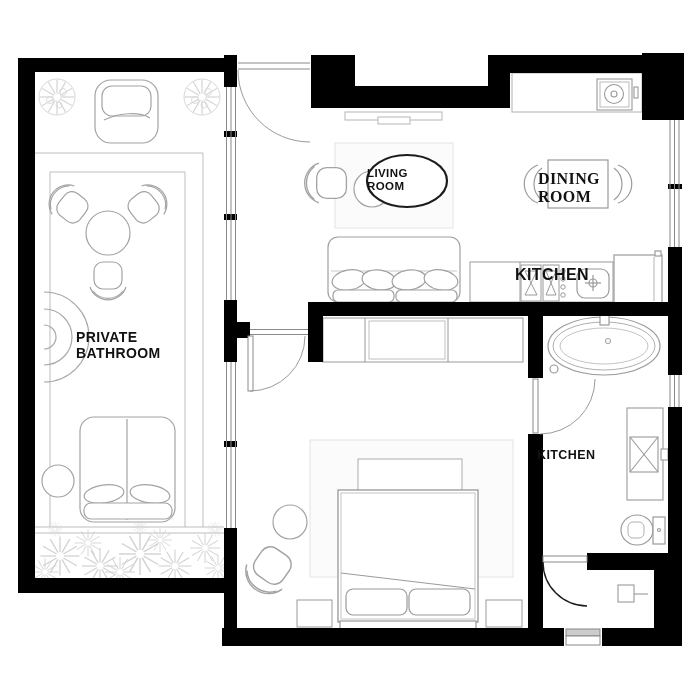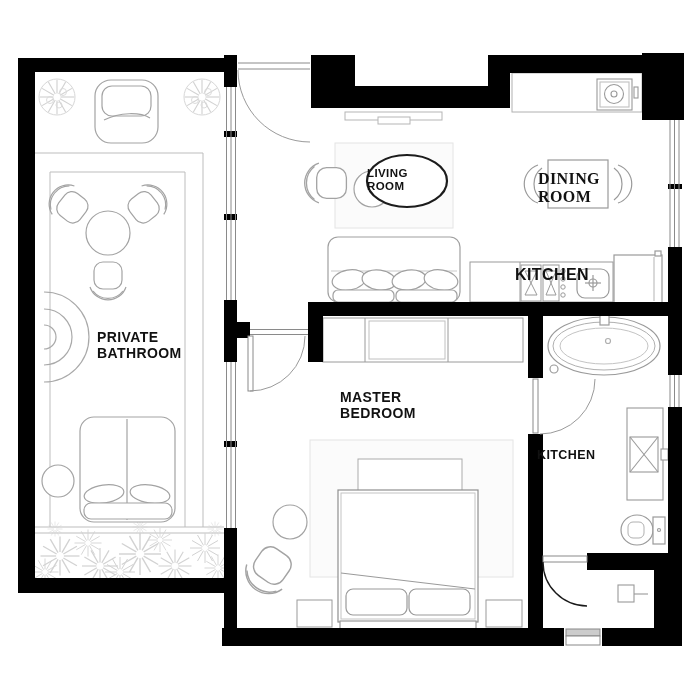--- a/index.html
+++ b/index.html
@@ -2,21 +2,21 @@
 <html><head>
 <meta charset="utf-8">
 <style>
   html,body{margin:0;padding:0;background:#ffffff;}
   .plan{position:relative;width:700px;height:700px;background:#fff;overflow:hidden;
         font-family:"Liberation Sans",sans-serif;}
   .plan svg{position:absolute;left:0;top:0;}
   .label{position:absolute;text-align:left;font-weight:bold;color:#111;
          line-height:1.12;letter-spacing:.4px;white-space:nowrap;}
   .label span{display:block;}
-  .lbl-terrace{left:97px;top:330px;width:120px;font-size:14px;}
+  .lbl-terrace{left:76px;top:330px;width:120px;font-size:14px;}
   .lbl-living{left:367px;top:167px;width:80px;font-size:11.5px;}
   .lbl-dining{left:538px;top:170px;width:80px;font-size:16px;font-family:Liberation Serif, serif;}
   .lbl-kitchen{left:515px;top:234px;width:100px;font-size:16px;margin-top:32px;}
   .lbl-bedroom{left:340px;top:390px;width:120px;font-size:14px;}
   .lbl-bathroom{left:537px;top:448px;width:100px;font-size:12.5px;}
 </style>
 </head>
 <body>
 
 <div class="plan">
@@ -307,21 +307,17 @@
   <span>LIVING</span>
   <span>ROOM</span>
 </div>
 <div class="label lbl-dining">
   <span>DINING</span>
   <span>ROOM</span>
 </div>
 <div class="label lbl-kitchen">
   <span>KITCHEN</span>
 </div>
-<div class="label lbl-bedroom">
-  <span>MASTER</span>
-  <span>BEDROOM</span>
-</div>
 <div class="label lbl-bathroom">
   <span>KITCHEN</span>
 </div>
 
 </div>
 
 </body></html>

